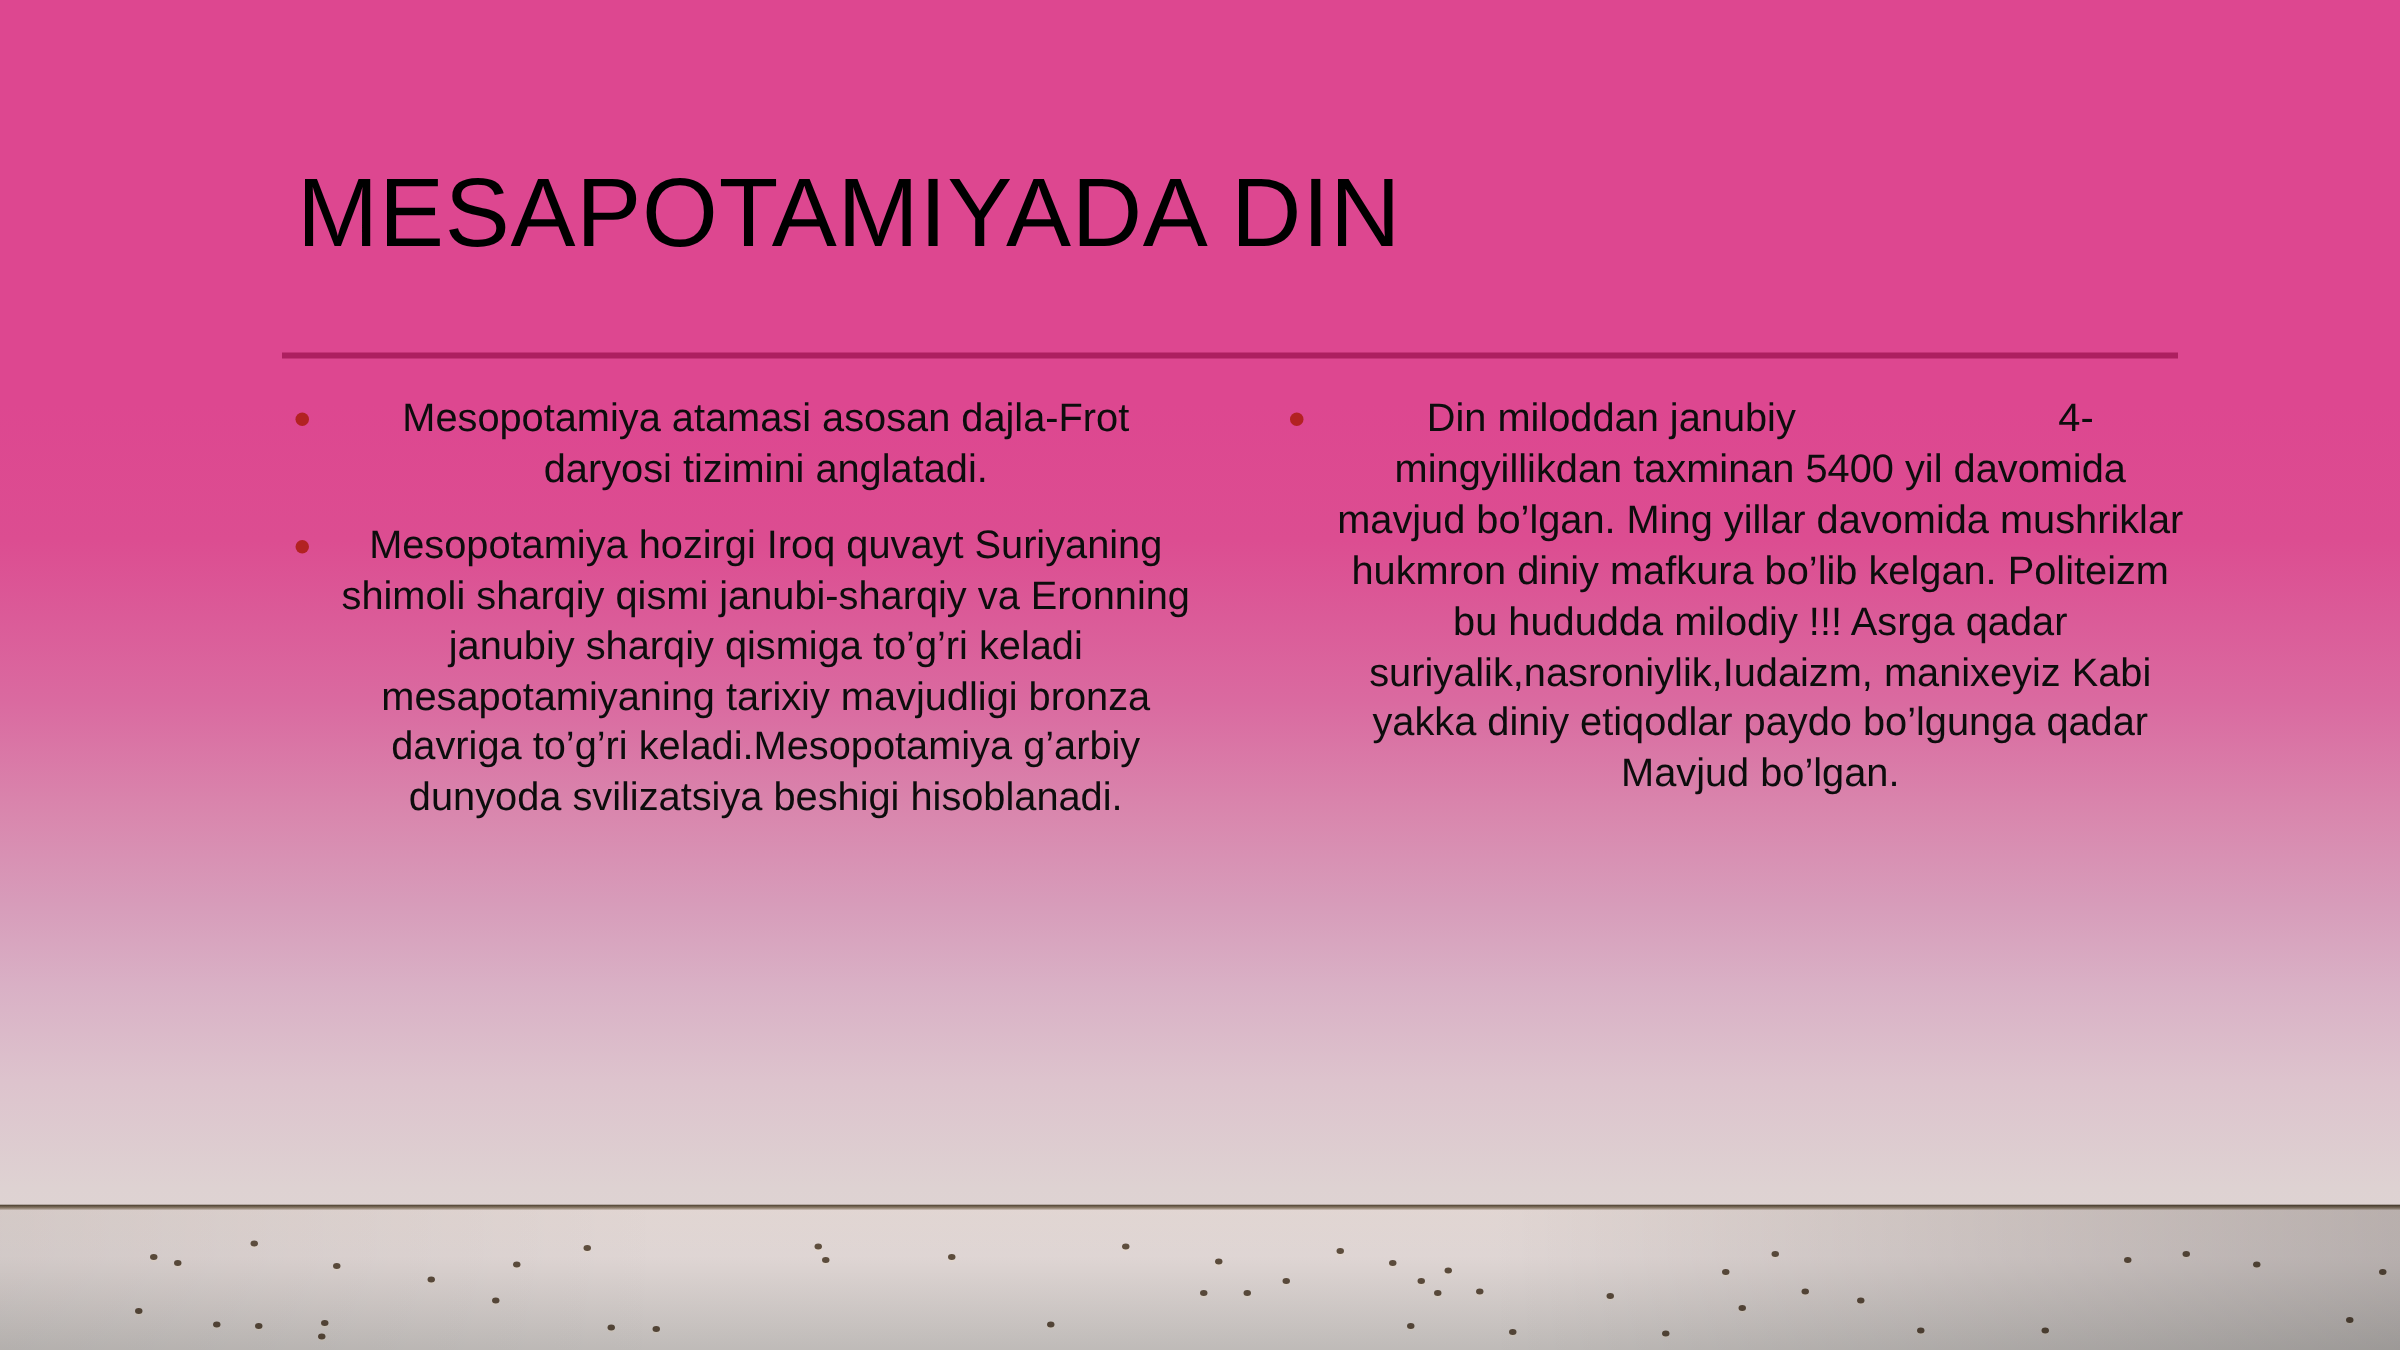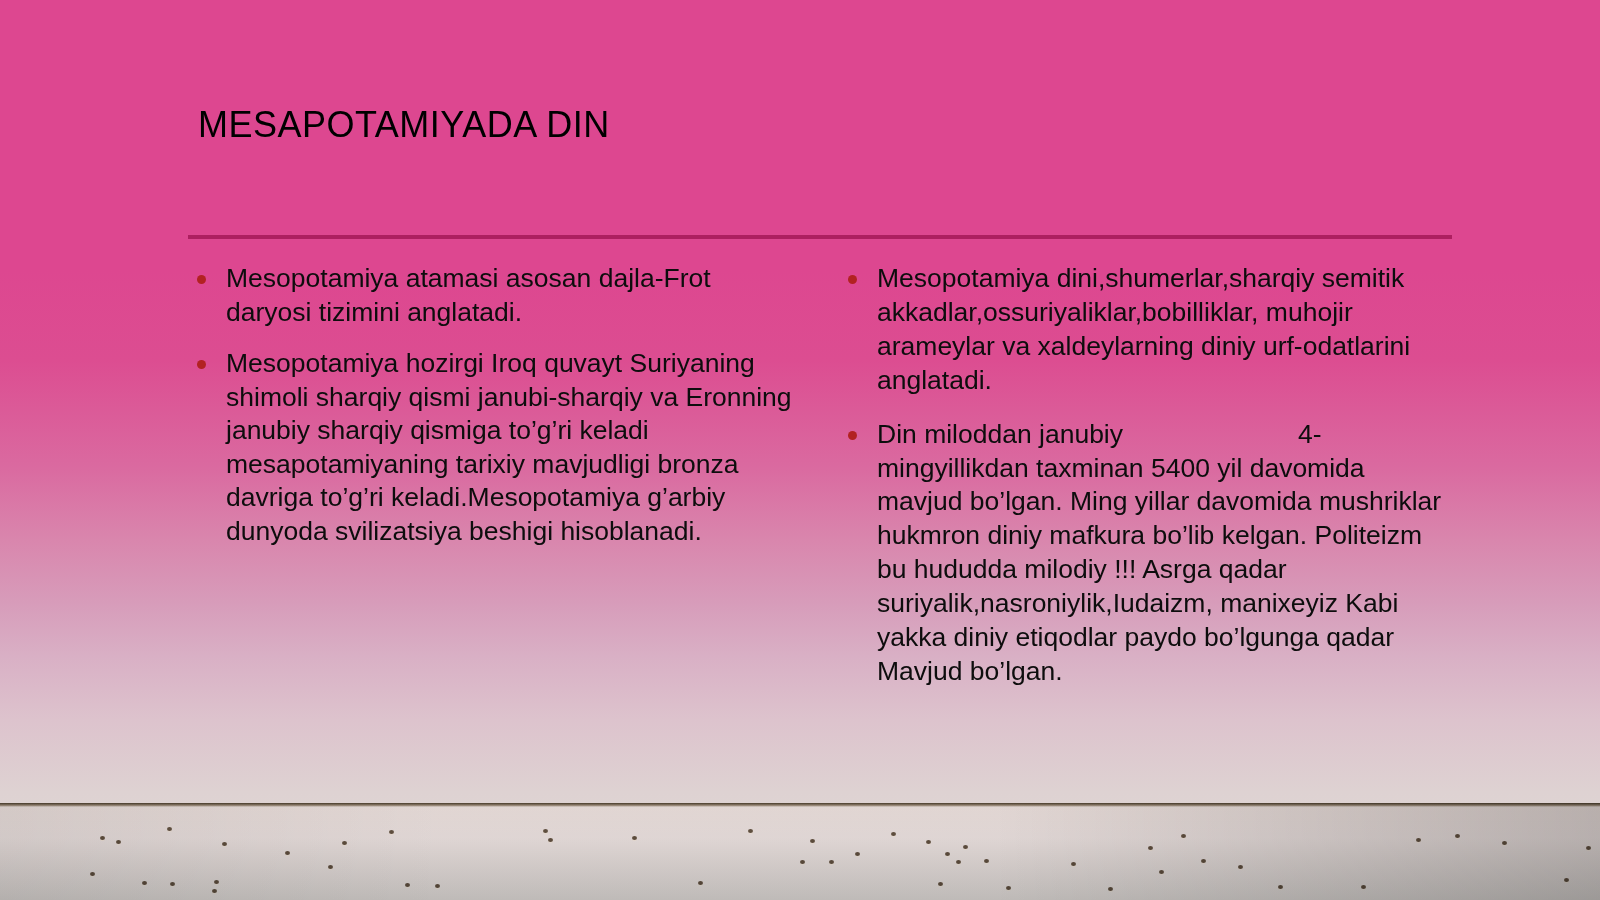--- a/index.html
+++ b/index.html
@@ -106,21 +106,21 @@
     border-radius: 50%;
     background: rgba(48,30,10,0.75);
     box-shadow: 0 1px 0 rgba(255,230,180,0.18);
   }
 
   
   .title {
     position: absolute;
     left: 198px;
     top: 104px;
-    font-size: 36px;
+    font-size: 65px;
     font-weight: 400;
     letter-spacing: 0.5px;
     color: #000000;
     white-space: nowrap;
   }
 
   
   .divider {
     position: absolute;
     left: 188px;
@@ -131,21 +131,22 @@
     opacity: 0.92;
   }
 
   
   .columns {
     position: absolute;
     left: 188px;
     top: 262px;
     width: 1270px;
     display: flex;
-    gap: 44px;
+    gap: 56px;
+    text-align: center;
   }
   .col {
     flex: 0 0 auto;
     width: 607px;
   }
   .col-right { width: 607px; }
 
   .bullet-list {
     list-style: none;
     margin: 0;
@@ -190,21 +191,20 @@
 
     <div class="col col-left">
       <ul class="bullet-list">
         <li class="bullet">Mesopotamiya atamasi asosan dajla-Frot daryosi tizimini anglatadi.</li>
         <li class="bullet">Mesopotamiya  hozirgi Iroq quvayt Suriyaning shimoli sharqiy qismi janubi-sharqiy va Eronning janubiy sharqiy qismiga to’g’ri keladi mesapotamiyaning tarixiy mavjudligi bronza davriga to’g’ri keladi.Mesopotamiya g’arbiy dunyoda svilizatsiya beshigi hisoblanadi.</li>
       </ul>
     </div>
 
     <div class="col col-right">
       <ul class="bullet-list">
-        <li class="bullet">Mesopotamiya dini,shumerlar,sharqiy semitik akkadlar,ossuriyaliklar,bobilliklar,   muhojir arameylar va xaldeylarning diniy urf-odatlarini anglatadi.</li>
         <li class="bullet"><span>Din miloddan janubiy</span><span class="gap"></span><span>4-mingyillikdan taxminan 5400 yil davomida mavjud bo’lgan. Ming yillar davomida mushriklar hukmron diniy mafkura bo’lib kelgan. Politeizm bu hududda milodiy !!! Asrga  qadar suriyalik,nasroniylik,Iudaizm,   manixeyiz Kabi yakka diniy etiqodlar paydo bo’lgunga qadar Mavjud bo’lgan.</span></li>
       </ul>
     </div>
 
   </div>
 
   <div class="floor">
     <div class="nails">
         <div class="nail" style="left: 141.686px; top: 77.7251px;"></div>
         <div class="nail" style="left: 115.594px; top: 37.1977px;"></div>

